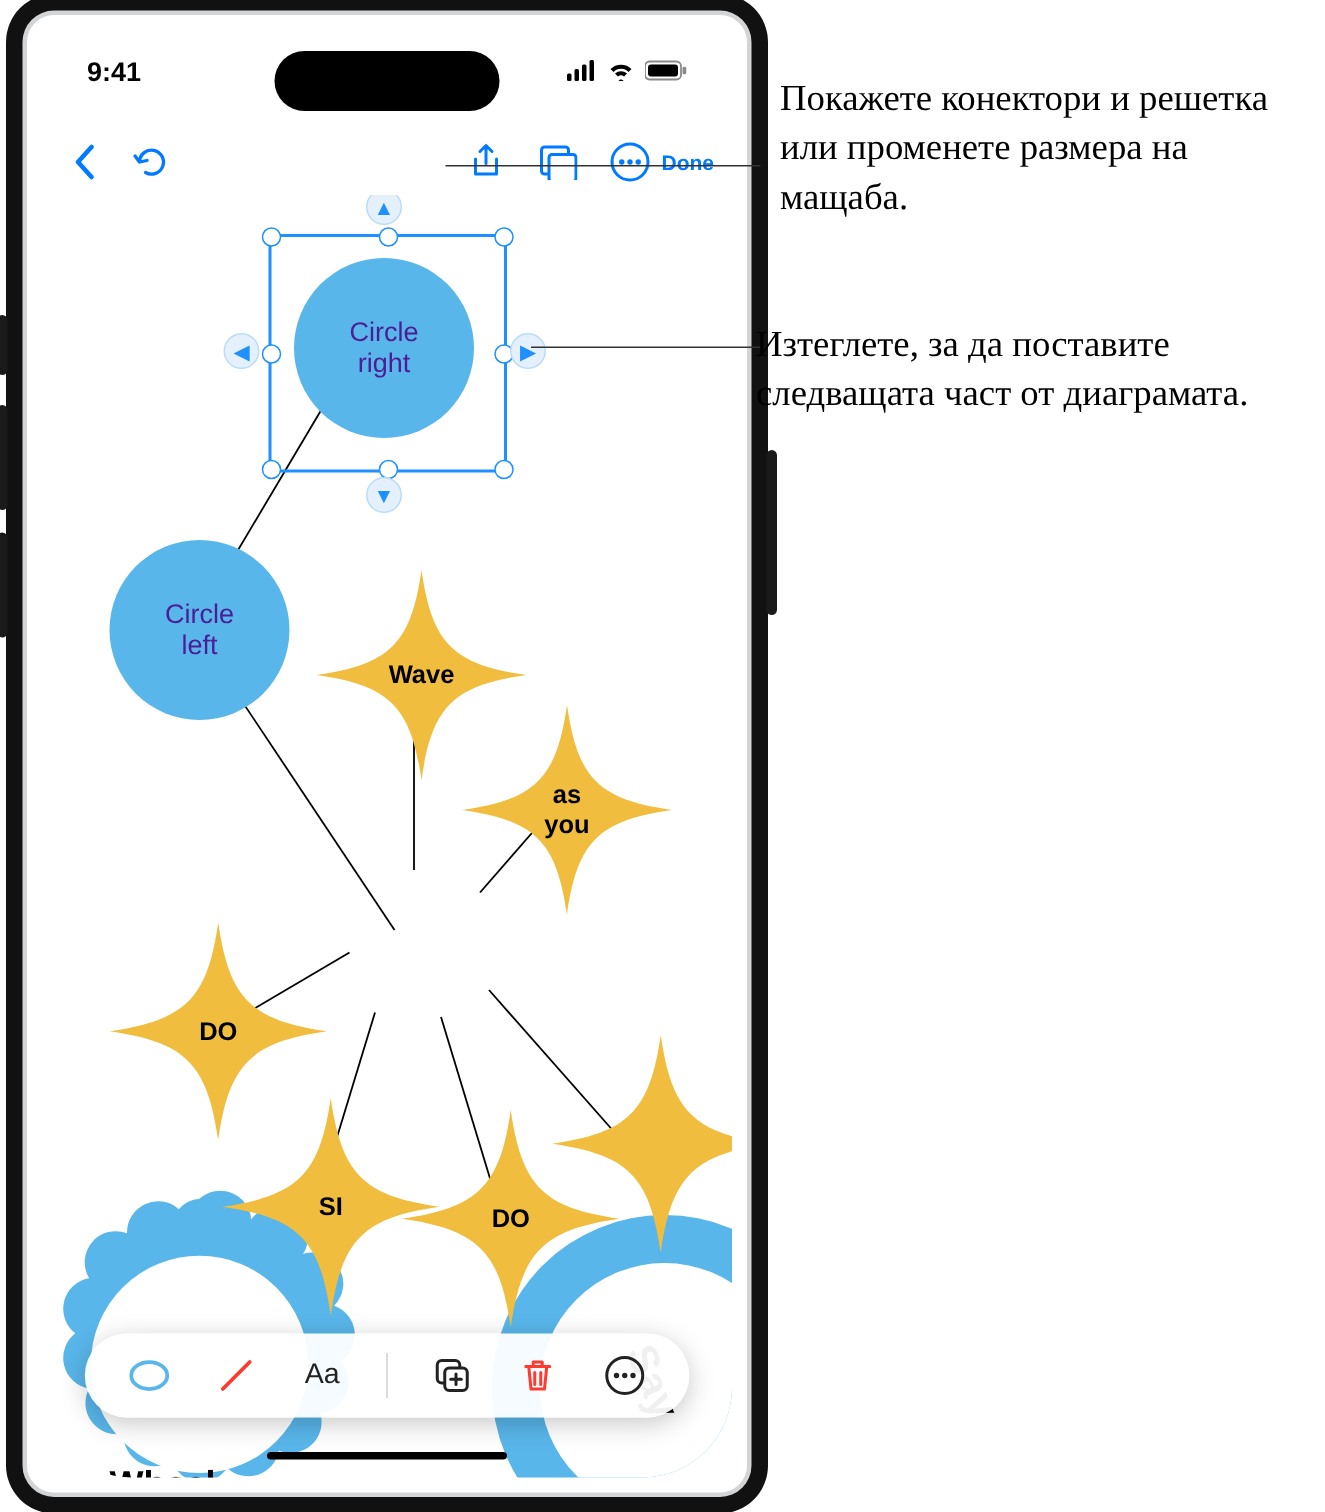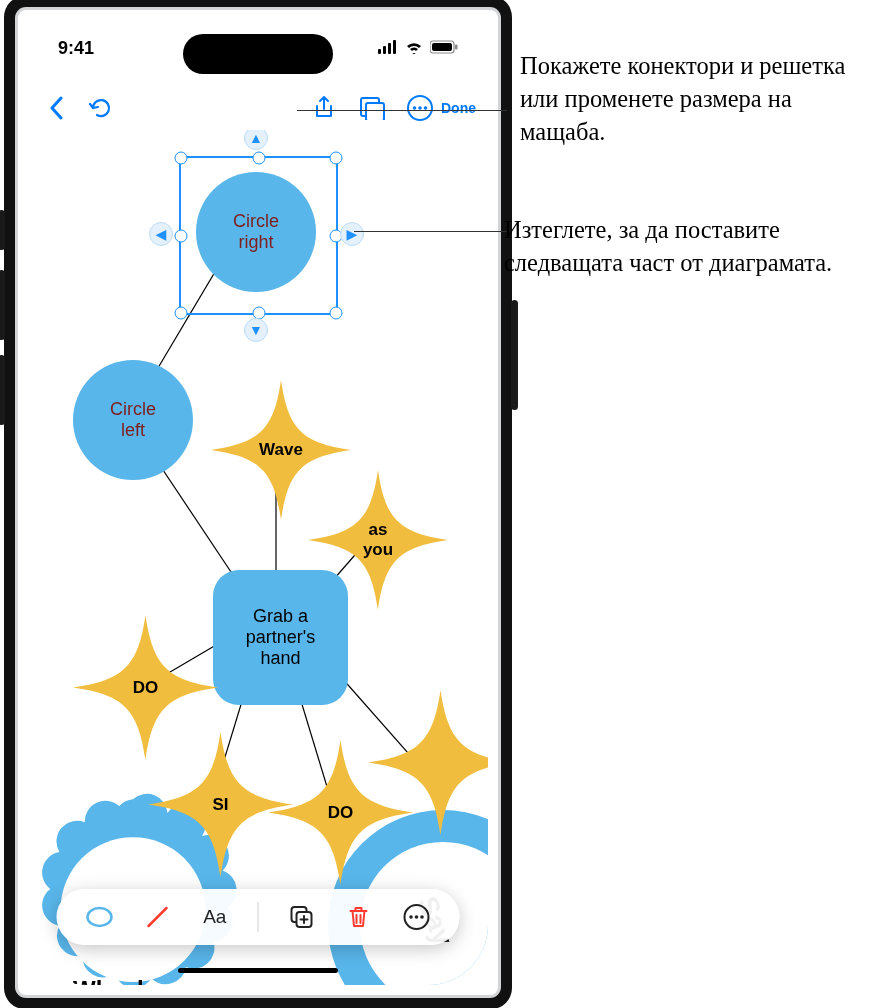--- a/index.html
+++ b/index.html
@@ -9,21 +9,21 @@
     width: 883px;
     height: 1008px;
     position: relative;
   }
   .phone {
     position: absolute;
     left: 18px;
     top: 10px;
     width: 480px;
     height: 985px;
-    border-radius: 8px;
+    border-radius: 18px;
     background: #fff;
     box-shadow: 0 0 0 3px #d3d4d6, 0 0 0 14px #111;
   }
   .notch {
     position: absolute;
     top: 24px;
     left: 50%;
     transform: translateX(-50%);
     width: 150px;
     height: 40px;
@@ -58,21 +58,21 @@
   .toolbar .done { font-size:14px; font-weight:600; margin-left:4px; }
 
   .canvas {
     position: absolute;
     top: 120px; left: 10px; right: 10px; bottom: 10px;
     border-radius: 0 0 60px 60px;
     overflow: hidden;
   }
 
   .shape { position:absolute; display:flex; align-items:center; justify-content:center; text-align:center; font-size:18px; }
-  .circle { border-radius:50%; background:#59b6ea; color:#7f1d1d; }
+  .circle { border-radius:50%; background:#59b6ea; color:#4c1d95; }
   .roundsq { border-radius:26px; background:#59b6ea; color:#000; }
 
   .star4 { position:absolute; }
   .star4 svg { position:absolute; inset:0; }
   .star4 .lbl { position:absolute; inset:0; display:flex; align-items:center; justify-content:center; font-size:17px; font-weight:600; text-align:center;}
 
   .sel-box {
     position:absolute;
     border: 2px solid #1e90ff;
   }
@@ -213,23 +213,20 @@
       </svg>
       <div style="position:absolute; left:55px; bottom:16px; font-size:24px; font-weight:700">Wheel</div>
     </div>
 
     <div class="big-curve"></div>
     <div class="say" style="right:28px; bottom:48px">Say</div>
 
     <div class="shape circle" style="left:45px; top:230px; width:120px; height:120px; white-space:pre">Circle
 left</div>
 
-    <div class="shape roundsq" style="left:185px; top:440px; width:135px; height:135px; white-space:pre">Grab a
-partner's
-hand</div>
 
     <div class="star4" style="left:280px; top:340px; width:140px; height:140px">
       <svg viewBox="0 0 100 100">
           <path fill="#f0bd3e" d="M50 0 C55 35 65 45 100 50 C65 55 55 65 50 100 C45 65 35 55 0 50 C35 45 45 35 50 0 Z"></path>
         </svg>
       <div class="lbl" style="white-space:pre">as
 you</div>
     </div>
 
     <div class="star4" style="left:183px; top:250px; width:140px; height:140px">

